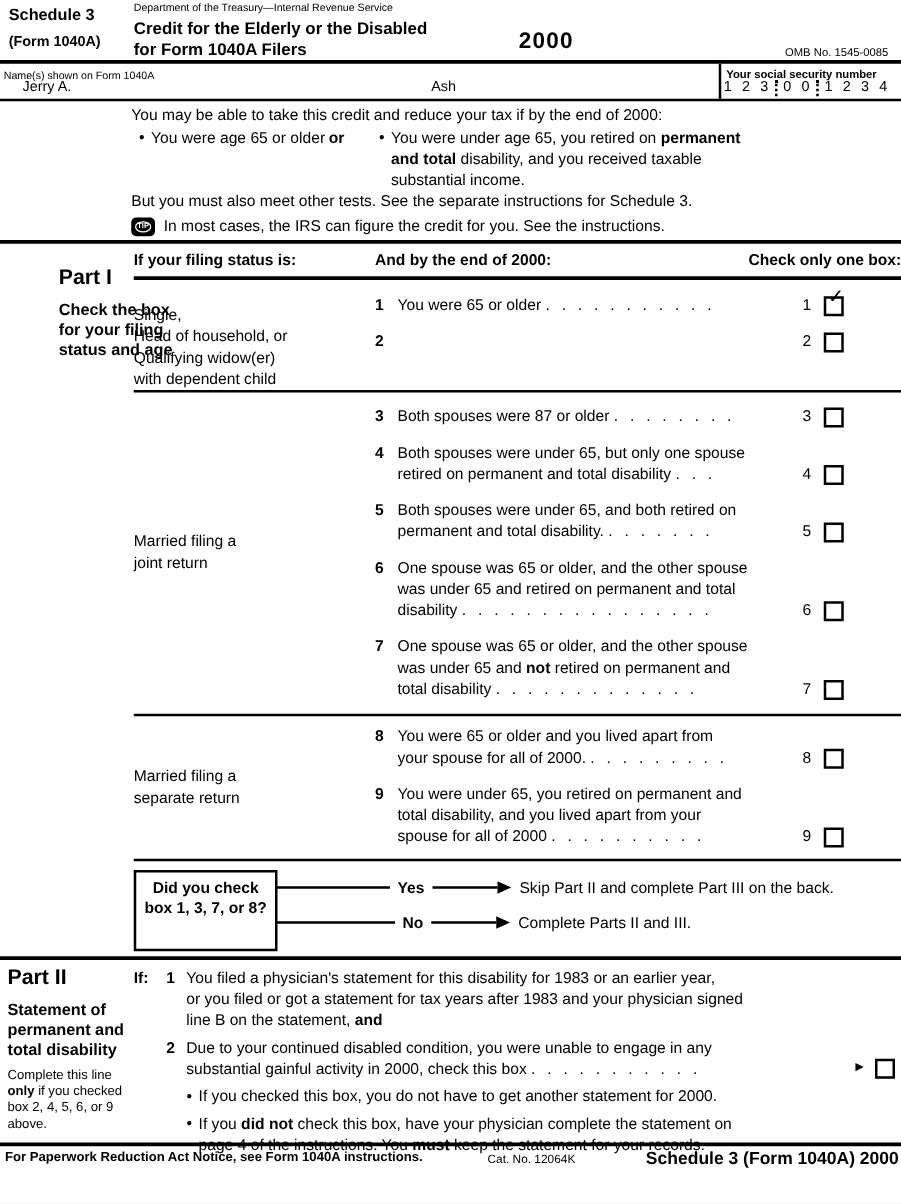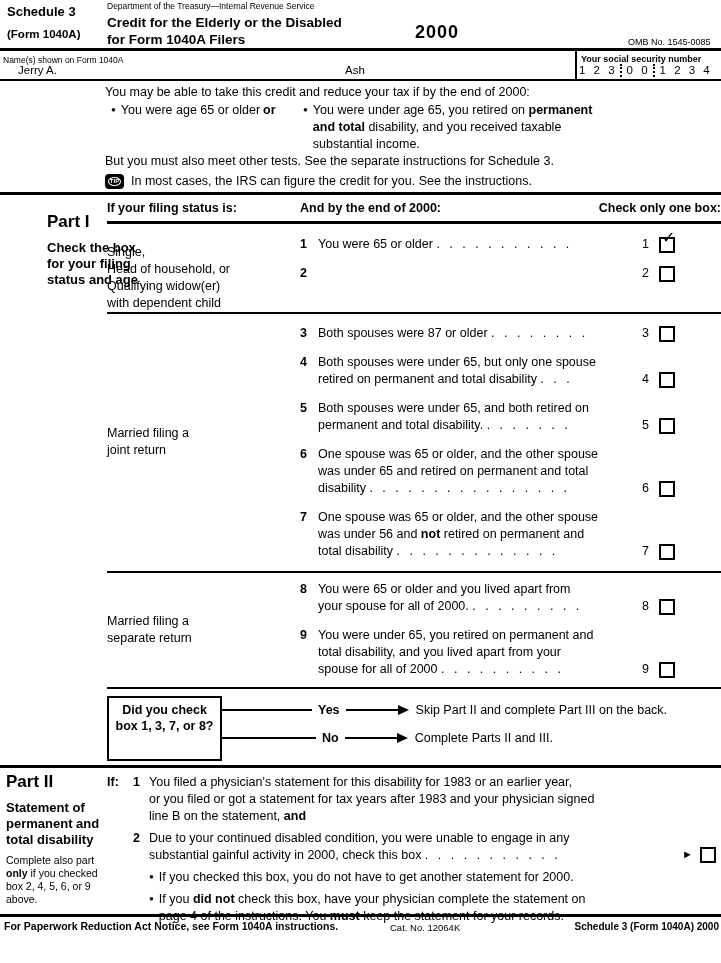--- a/index.html
+++ b/index.html
@@ -86,21 +86,21 @@
   .p2-num{width:16px;font-weight:bold;}
   .p2-text{flex:1;}
   .item2wrap{position:relative;}
   .p2-arrowbox{position:absolute;right:3px;bottom:1px;display:flex;align-items:center;}
   .p2-arrowbox .ah{font-size:11px;margin-right:7px;}
   .p2-bullet{display:flex;margin-left:16px;margin-top:5px;}
   
   .rule3{position:absolute;left:0;top:914px;width:721px;height:2.5px;background:#000;}
   .ftr-left{position:absolute;left:4px;top:918px;font-size:10.5px;font-weight:bold;}
   .ftr-cat{position:absolute;left:390px;top:919px;font-size:9.5px;}
-  .ftr-right{position:absolute;right:2px;top:918px;font-size:10px;font-weight:bold;text-align:center;}
+  .ftr-right{position:absolute;right:2px;top:918px;font-size:14px;font-weight:bold;text-align:center;}
 </style>
 </head>
 <body>
 
 <div class="page">
 
   <div class="hdr-left">
     <div class="sched">Schedule 3</div>
     <div class="form-no">(Form 1040A)</div>
   </div>
@@ -233,21 +233,21 @@
           <span class="itext"><span>One spouse was 65 or older, and the other spouse</span><br><span>was under 65 and retired on permanent and total</span><br><span>disability </span><span class="dots">. . . . . . . . . . . . . . . .</span></span>
           <span class="ibox">
               <span class="n">6</span>
             <span class="chk">
                 <span class="mark"></span>
               </span>
             </span>
         </div>
         <div class="item">
           <span class="inum">7</span>
-          <span class="itext"><span>One spouse was 65 or older, and the other spouse</span><br><span>was under 56 and </span><span class="b">not</span><span> retired on permanent and</span><br><span>total disability  </span><span class="dots">. . . . . . . . . . . . .</span></span>
+          <span class="itext"><span>One spouse was 65 or older, and the other spouse</span><br><span>was under 65 and </span><span class="b">not</span><span> retired on permanent and</span><br><span>total disability  </span><span class="dots">. . . . . . . . . . . . .</span></span>
           <span class="ibox">
               <span class="n">7</span>
             <span class="chk">
                 <span class="mark"></span>
               </span>
             </span>
         </div>
       </div>
     </div>
 
@@ -294,21 +294,21 @@
         <span class="tri"></span>
         <span>Complete Parts II and III.</span>
       </div>
     </div>
   </div>
   <div class="rule2"></div>
 
   <div class="p2-side">
     <div class="part-label">Part II</div>
     <div class="side-bold">Statement of permanent and total disability</div>
-    <div class="side-note"><span>Complete also part </span><span class="b">only</span><span> if you checked box 2, 4, 5, 6, or 9 above.</span></div>
+    <div class="side-note"><span>Complete this line </span><span class="b">only</span><span> if you checked box 2, 4, 5, 6, or 9 above.</span></div>
   </div>
 
   <div class="p2-main">
     <div class="p2-row">
       <span class="p2-if">If:</span>
       <div class="p2-items">
         <div class="p2-item">
           <span class="p2-num">1</span>
           <div class="p2-text"><span>You filed a physician's statement for this disability for 1983 or an earlier year,</span><br><span>or you filed or got a statement for tax years after 1983 and your physician signed</span><br><span>line B on the statement, </span><span class="b">and</span></div>
         </div>

